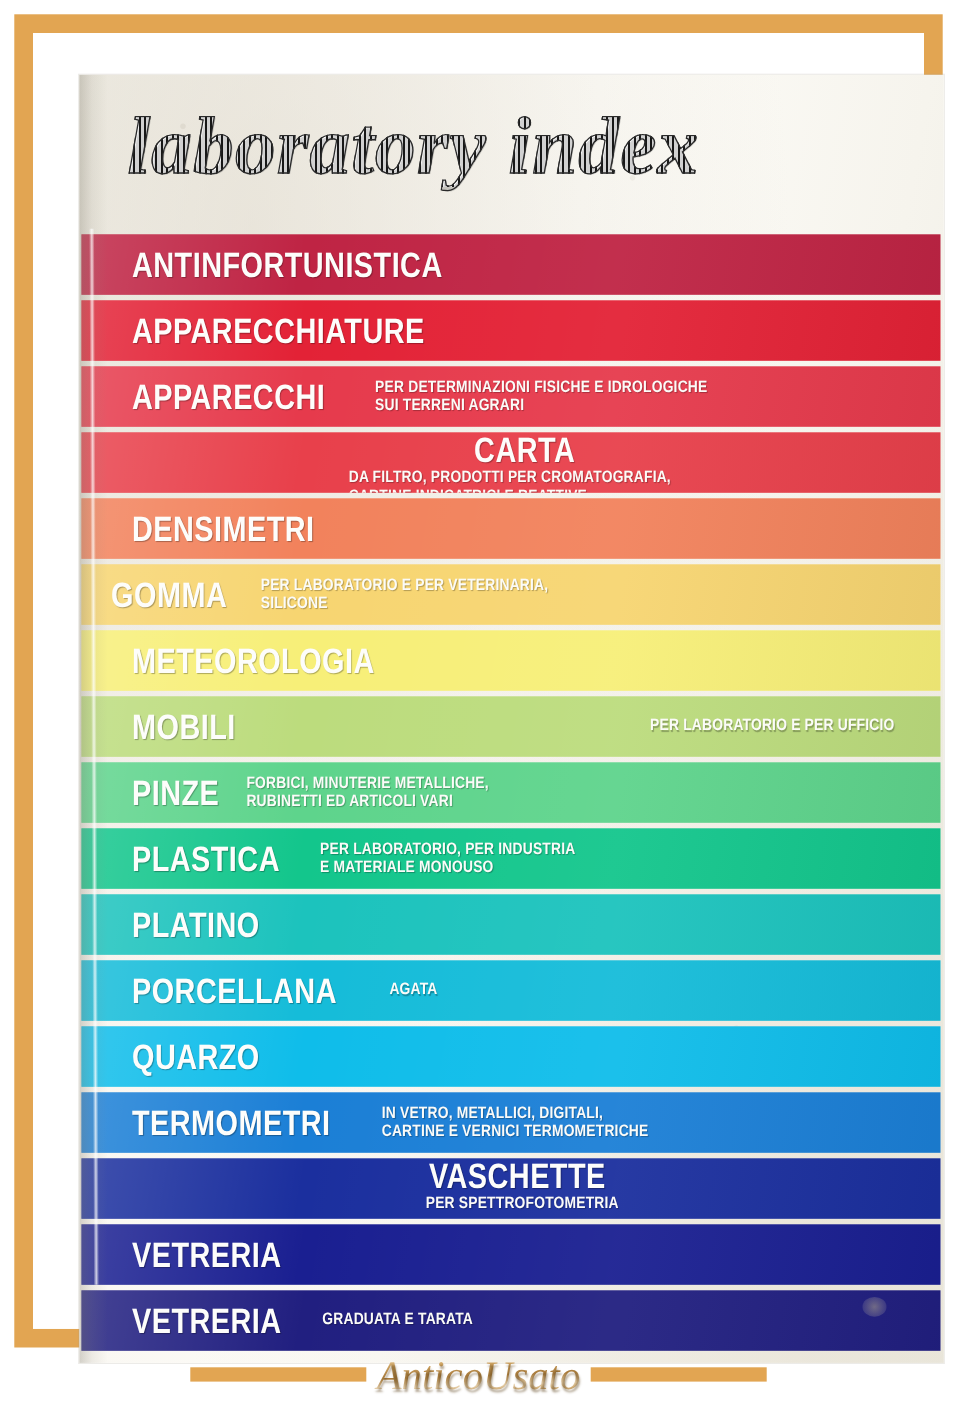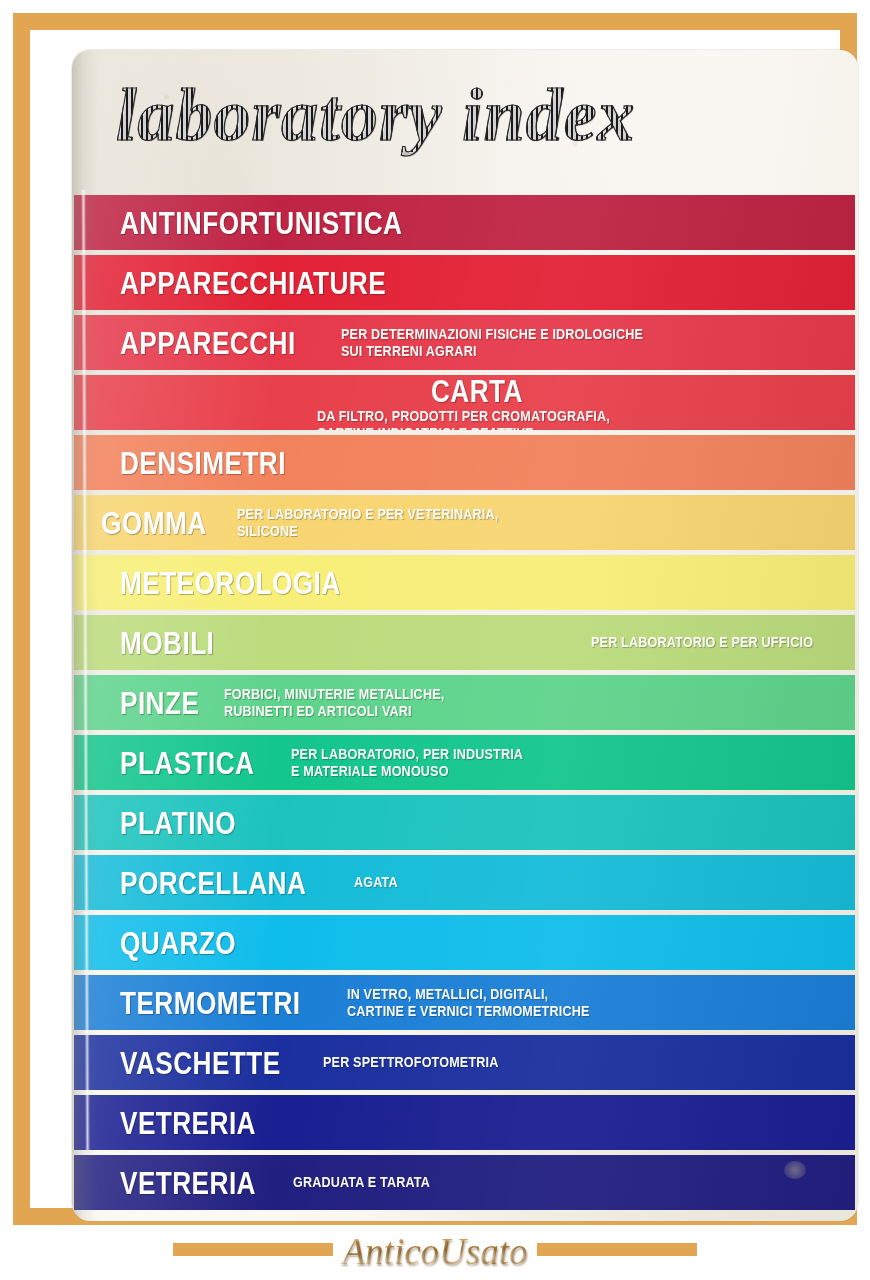--- a/index.html
+++ b/index.html
@@ -43,30 +43,29 @@
     position: absolute;
     left: 0; top: 0;
     right: 0; bottom: 0;
     background: #ffffff;
   }
 
   
   #book-cover {
     position: absolute;
     left: 42px;
-    top: 20px;
+    top: 38px;
     width: 786px;
     height: 1171px;
     background:
       radial-gradient(ellipse at 20% 12%, rgba(220,214,200,0.55) 0%, rgba(255,255,255,0) 55%),
       radial-gradient(ellipse at 85% 92%, rgba(225,219,203,0.5) 0%, rgba(255,255,255,0) 60%),
       linear-gradient(100deg, #f3f1ea 0%, #faf8f3 22%, #fdfcf8 48%, #f6f4ed 78%, #eeece3 100%);
     overflow: hidden;
     box-shadow: 0 0 0 1px rgba(170,165,150,0.22);
-    border-radius: 18px;
   }
 
   
   #paper-grain {
     position: absolute;
     inset: 0;
     pointer-events: none;
     background-image:
       radial-gradient(circle at 12% 4%, rgba(150,140,120,0.13) 0 2px, transparent 3px),
       radial-gradient(circle at 64% 8%, rgba(150,140,120,0.10) 0 2px, transparent 3px),
@@ -325,21 +324,21 @@
               <span class="cat-sub">AGATA</span>
             </div>
             <div class="cat-bar" style="background: rgb(15, 189, 234);">
               <span class="cat-title">QUARZO</span>
             </div>
             <div class="cat-bar" style="background: rgb(27, 127, 214);">
               <span class="cat-title">TERMOMETRI</span>
               <span class="cat-sub">IN VETRO, METALLICI, DIGITALI,
 CARTINE E VERNICI TERMOMETRICHE</span>
             </div>
-            <div class="cat-bar" style="background: rgb(27, 47, 158);">
+            <div class="cat-bar" style="background: rgb(27, 47, 158); flex-direction: column;">
               <span class="cat-title">VASCHETTE</span>
               <span class="cat-sub">PER SPETTROFOTOMETRIA</span>
             </div>
             <div class="cat-bar" style="background: rgb(26, 31, 145);">
               <span class="cat-title">VETRERIA</span>
             </div>
             <div class="cat-bar" style="background: rgb(33, 31, 128);">
               <span class="cat-title">VETRERIA</span>
               <span class="cat-sub">GRADUATA E TARATA</span>
             </div>

